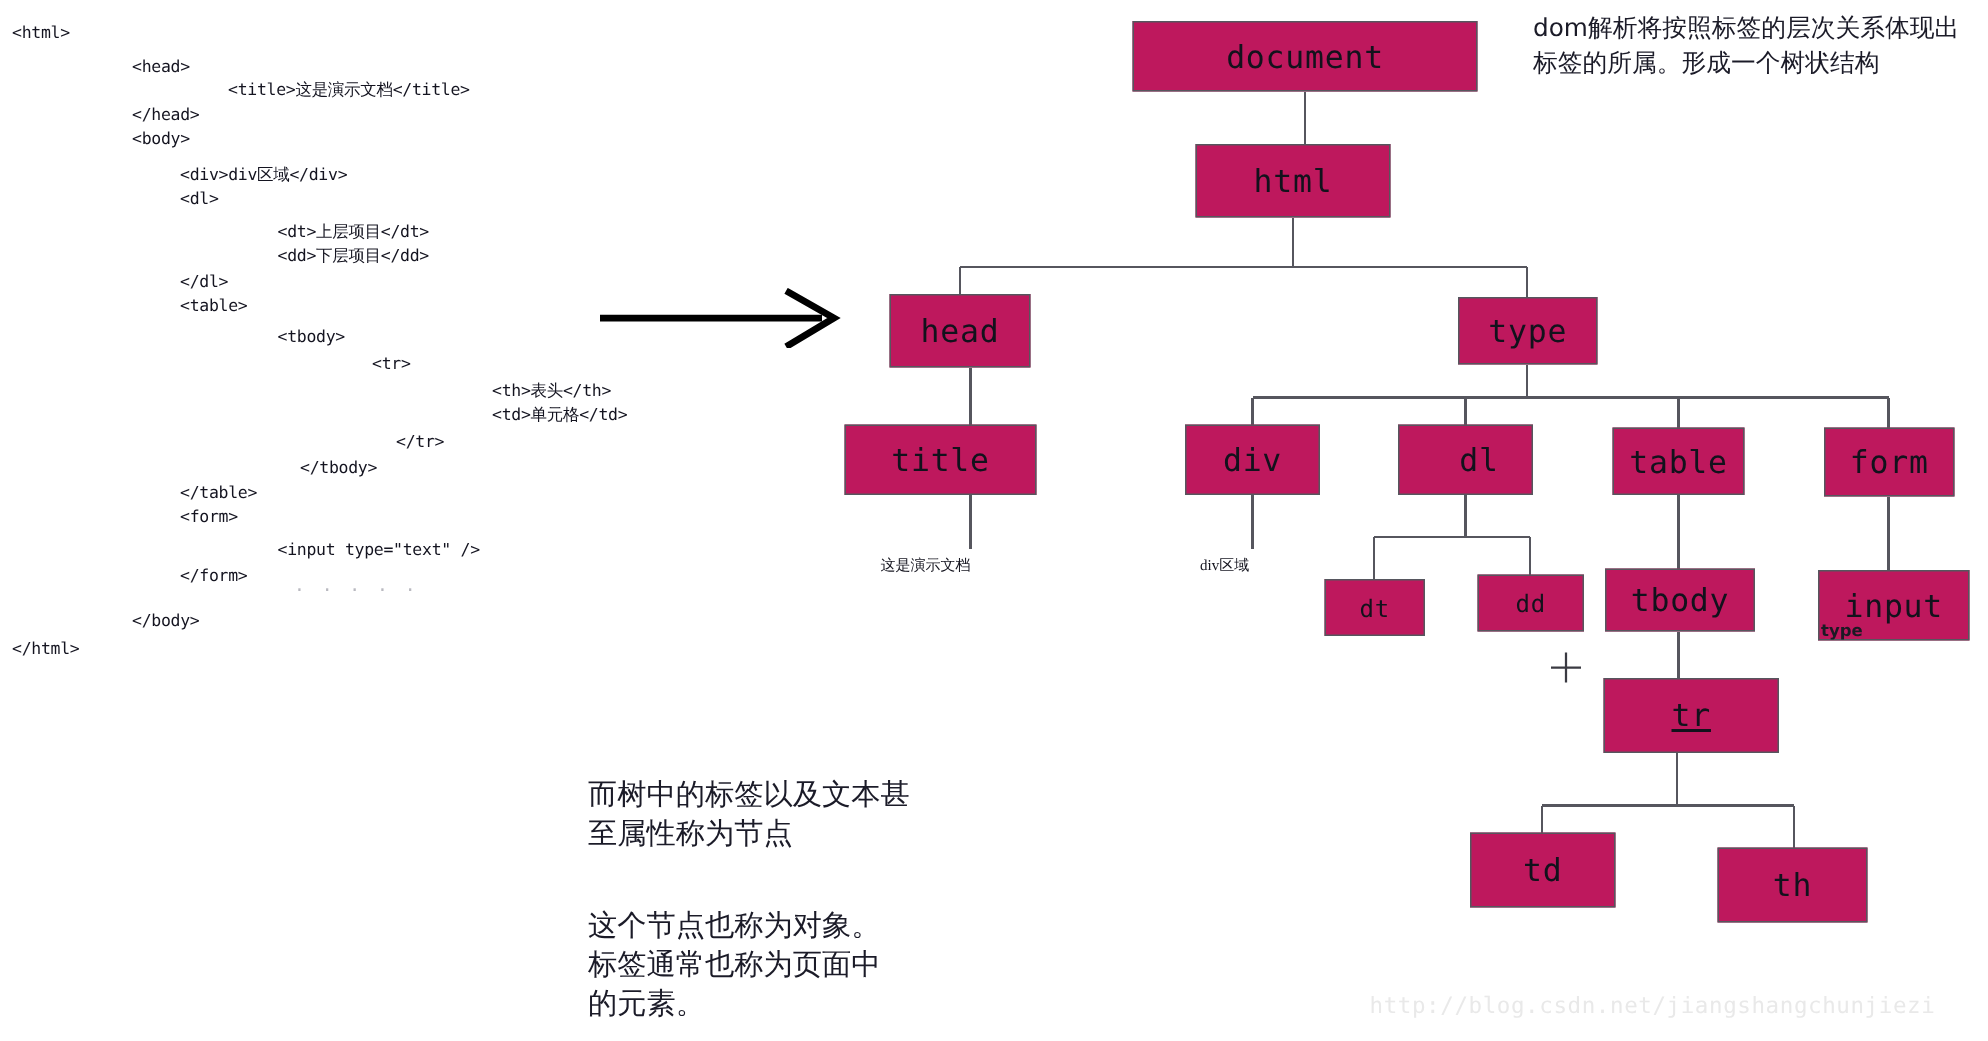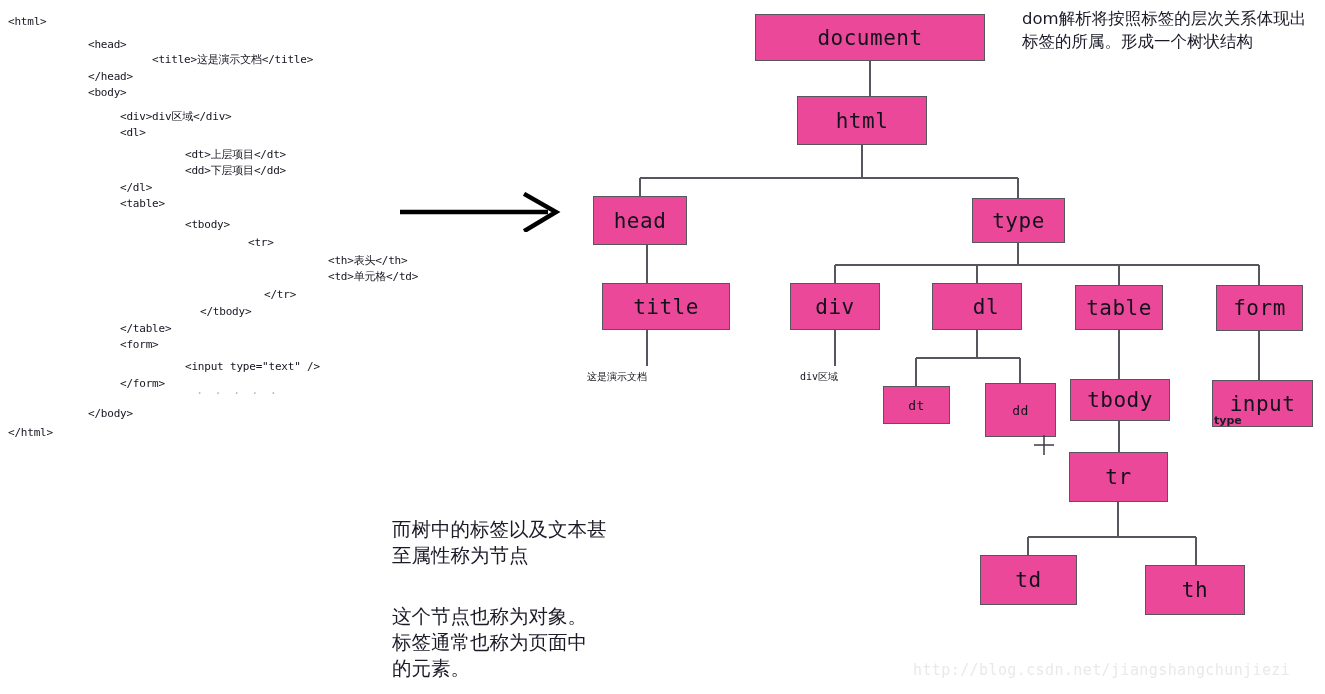--- a/index.html
+++ b/index.html
@@ -67,31 +67,31 @@
     pointer-events: none;
   }
   #dom-tree .edges {
     position: absolute;
     left: 0; top: 0;
   }
   .node {
     position: absolute;
     box-sizing: border-box;
     border: 1.6px solid #56565e;
-    background: #ec4899;
+    background: #be185d;
     display: flex;
     align-items: center;
     justify-content: center;
     font-family: "DejaVu Sans Mono", monospace;
     font-size: 21px;
     color: #12121c;
     letter-spacing: 0.5px;
     pointer-events: auto;
   }
-  .node.small-text { font-size: 13px; }
+  .node.small-text { font-size: 16px; }
   .leaf-text {
     position: absolute;
     font-family: "DejaVu Sans Mono", monospace;
     font-size: 10px;
     color: #14141e;
     white-space: nowrap;
     pointer-events: auto;
   }
   .attr-text {
     position: absolute;
@@ -228,34 +228,34 @@
         <line x1="1028" y1="537" x2="1028" y2="555"></line>
         <line x1="1196" y1="537" x2="1196" y2="565"></line>
       </g>
     </svg>
 
     <div id="tree-nodes">
         <div class="node" style="left: 755px; top: 14px; width: 230px; height: 47px;">document</div>
         <div class="node" style="left: 797px; top: 96px; width: 130px; height: 49px;">html</div>
         <div class="node" style="left: 593px; top: 196px; width: 94px; height: 49px;">head</div>
         <div class="node" style="left: 972px; top: 198px; width: 93px; height: 45px;">type</div>
-        <div class="node" style="left: 602px; top: 283px; width: 128px; height: 47px;">title</div>
+        <div class="node" style="left: 563px; top: 283px; width: 128px; height: 47px;">title</div>
         <div class="node" style="left: 790px; top: 283px; width: 90px; height: 47px;">div</div>
         <div class="node" style="left: 932px; top: 283px; width: 90px; height: 47px; padding-left: 18px;">dl</div>
         <div class="node" style="left: 1075px; top: 285px; width: 88px; height: 45px;">table</div>
         <div class="node" style="left: 1216px; top: 285px; width: 87px; height: 46px;">form</div>
         <div class="node small-text" style="left: 883px; top: 386px; width: 67px; height: 38px;">dt</div>
-        <div class="node small-text" style="left: 985px; top: 383px; width: 71px; height: 54px;">dd</div>
+        <div class="node small-text" style="left: 985px; top: 383px; width: 71px; height: 38px;">dd</div>
         <div class="node" style="left: 1070px; top: 379px; width: 100px; height: 42px;">tbody</div>
         <div class="node" style="left: 1212px; top: 380px; width: 101px; height: 47px;">input</div>
-        <div class="node" style="left: 1069px; top: 452px; width: 99px; height: 50px;">tr</div>
+        <div class="node" style="left: 1069px; top: 452px; width: 117px; height: 50px; text-decoration: underline;">tr</div>
         <div class="node" style="left: 980px; top: 555px; width: 97px; height: 50px;">td</div>
         <div class="node" style="left: 1145px; top: 565px; width: 100px; height: 50px;">th</div>
         <div class="leaf-text" style="left: 587px; top: 370px;">这是演示文档</div>
-        <div class="leaf-text" style="left: 800px; top: 370px;">div区域</div>
+        <div class="leaf-text" style="left: 800px; top: 370px; font-family: Liberation Serif, serif;">div区域</div>
         <div class="attr-text" style="left: 1214px; top: 414px;">type</div>
       </div>
   </div>
 
   <div id="cursor-crosshair">
     <svg width="28" height="28" viewBox="0 0 28 28">
       <line x1="4" y1="14" x2="24" y2="14" stroke="#3a3a42" stroke-width="1.5"></line>
       <line x1="14" y1="4" x2="14" y2="24" stroke="#3a3a42" stroke-width="1.5"></line>
     </svg>
   </div>

